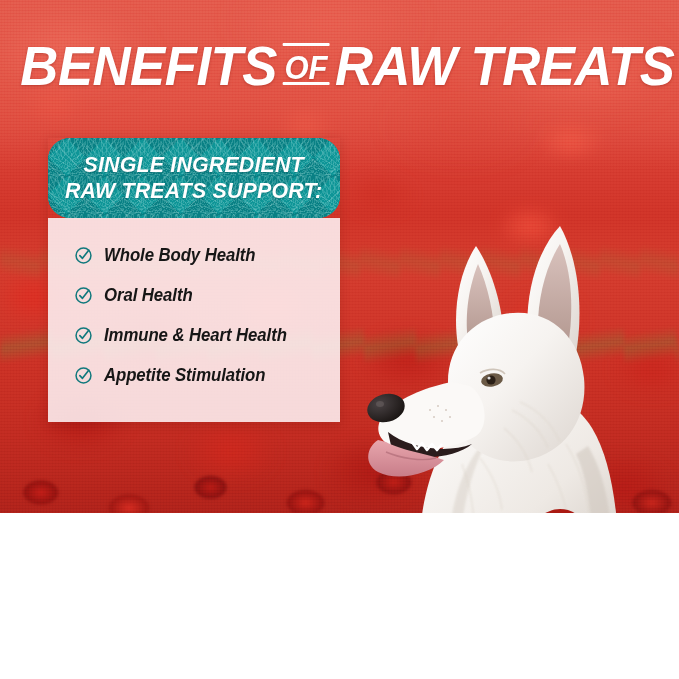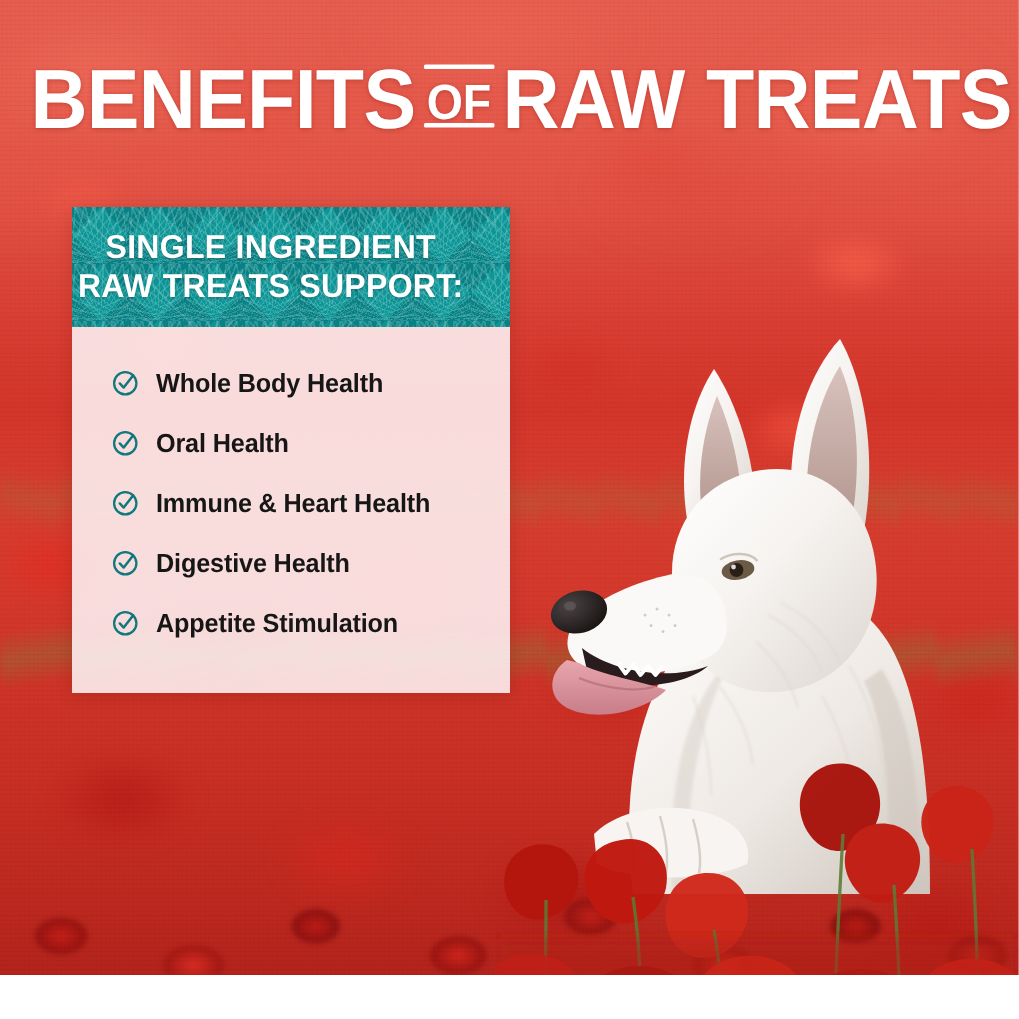--- a/index.html
+++ b/index.html
@@ -7,24 +7,25 @@
   html,body{ background:#fff; }
   body{
     font-family:"Liberation Sans", sans-serif;
     width:679px; height:679px;
     overflow:hidden;
   }
 
   
   #poster{
     position:relative;
-    width:679px; height:650px;
+    width:679px; height:513px;
     overflow:hidden;
     background:#d8362c;
     isolation:isolate;
+    font-style:italic;
   }
 
   
   .bg-layer{ position:absolute; inset:0; }
 
   
   .bg-base{
     background:
       linear-gradient(to bottom,
         #e2584a 0%,
@@ -200,21 +201,21 @@
     z-index:6;
     box-shadow:0 2px 10px rgba(90,14,10,.18);
   }
 
   
   #card-header{
     position:relative;
     height:80px;
     background:#0e9597;
     overflow:hidden;
-    display:flex; align-items:center; justify-content:flex-start;
+    display:flex; align-items:center; justify-content:center;border-radius:22px;
   }
   .pat{ position:absolute; inset:0; }
   .pat-diamonds{
     background-color:#0e9597;
     background-image:
       linear-gradient(45deg, rgba(6,112,118,.55) 25%, transparent 25%, transparent 75%, rgba(6,112,118,.55) 75%),
       linear-gradient(-45deg, rgba(6,112,118,.55) 25%, transparent 25%, transparent 75%, rgba(6,112,118,.55) 75%);
     background-size:38px 38px, 38px 38px;
     background-position:0 0, 0 0;
   }
@@ -467,29 +468,20 @@
   <div class="benefit">
     <span class="check">
       <svg viewBox="0 0 24 24" xmlns="http://www.w3.org/2000/svg">
         <circle cx="12" cy="12" r="9.4" fill="none" stroke="#11797d" stroke-width="1.9"></circle>
         <path d="M7.4 12.2 L10.7 15.6 L18.6 5.4" fill="none" stroke="#11797d" stroke-width="2.1" stroke-linecap="round" stroke-linejoin="round"></path>
       </svg>
     </span>
     <span class="benefit-label">Immune &amp; Heart Health</span>
   </div>
 
-  <div class="benefit">
-    <span class="check">
-      <svg viewBox="0 0 24 24" xmlns="http://www.w3.org/2000/svg">
-        <circle cx="12" cy="12" r="9.4" fill="none" stroke="#11797d" stroke-width="1.9"></circle>
-        <path d="M7.4 12.2 L10.7 15.6 L18.6 5.4" fill="none" stroke="#11797d" stroke-width="2.1" stroke-linecap="round" stroke-linejoin="round"></path>
-      </svg>
-    </span>
-    <span class="benefit-label">Digestive Health</span>
-  </div>
 
 
 
   <div class="benefit">
     <span class="check">
       <svg viewBox="0 0 24 24" xmlns="http://www.w3.org/2000/svg">
         <circle cx="12" cy="12" r="9.4" fill="none" stroke="#11797d" stroke-width="1.9"></circle>
         <path d="M7.4 12.2 L10.7 15.6 L18.6 5.4" fill="none" stroke="#11797d" stroke-width="2.1" stroke-linecap="round" stroke-linejoin="round"></path>
       </svg>
     </span>

